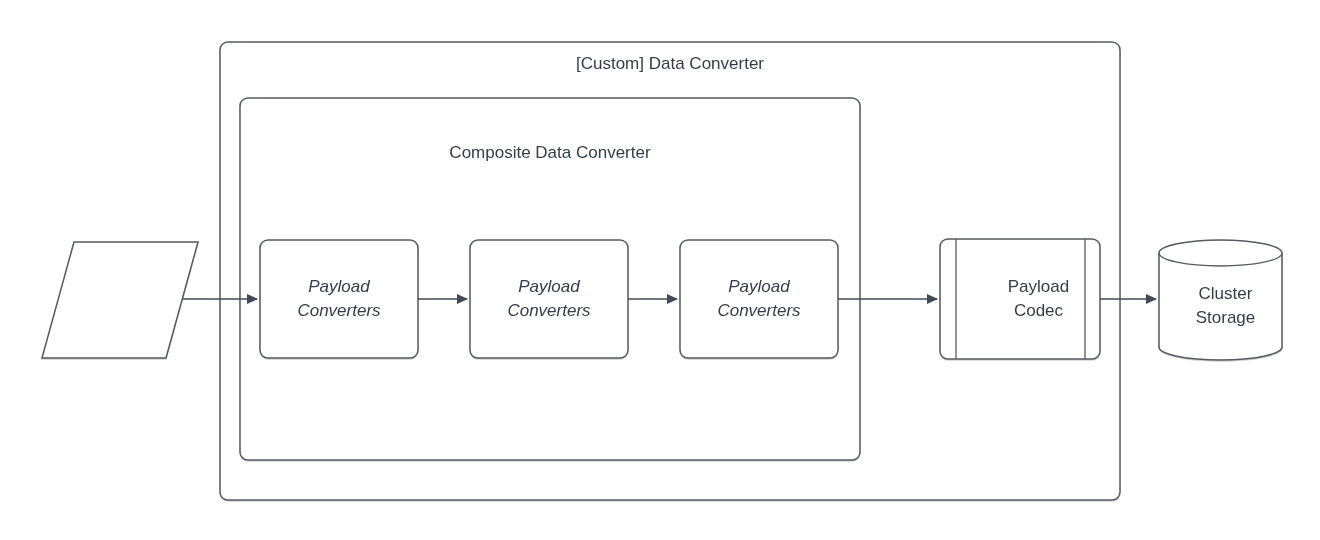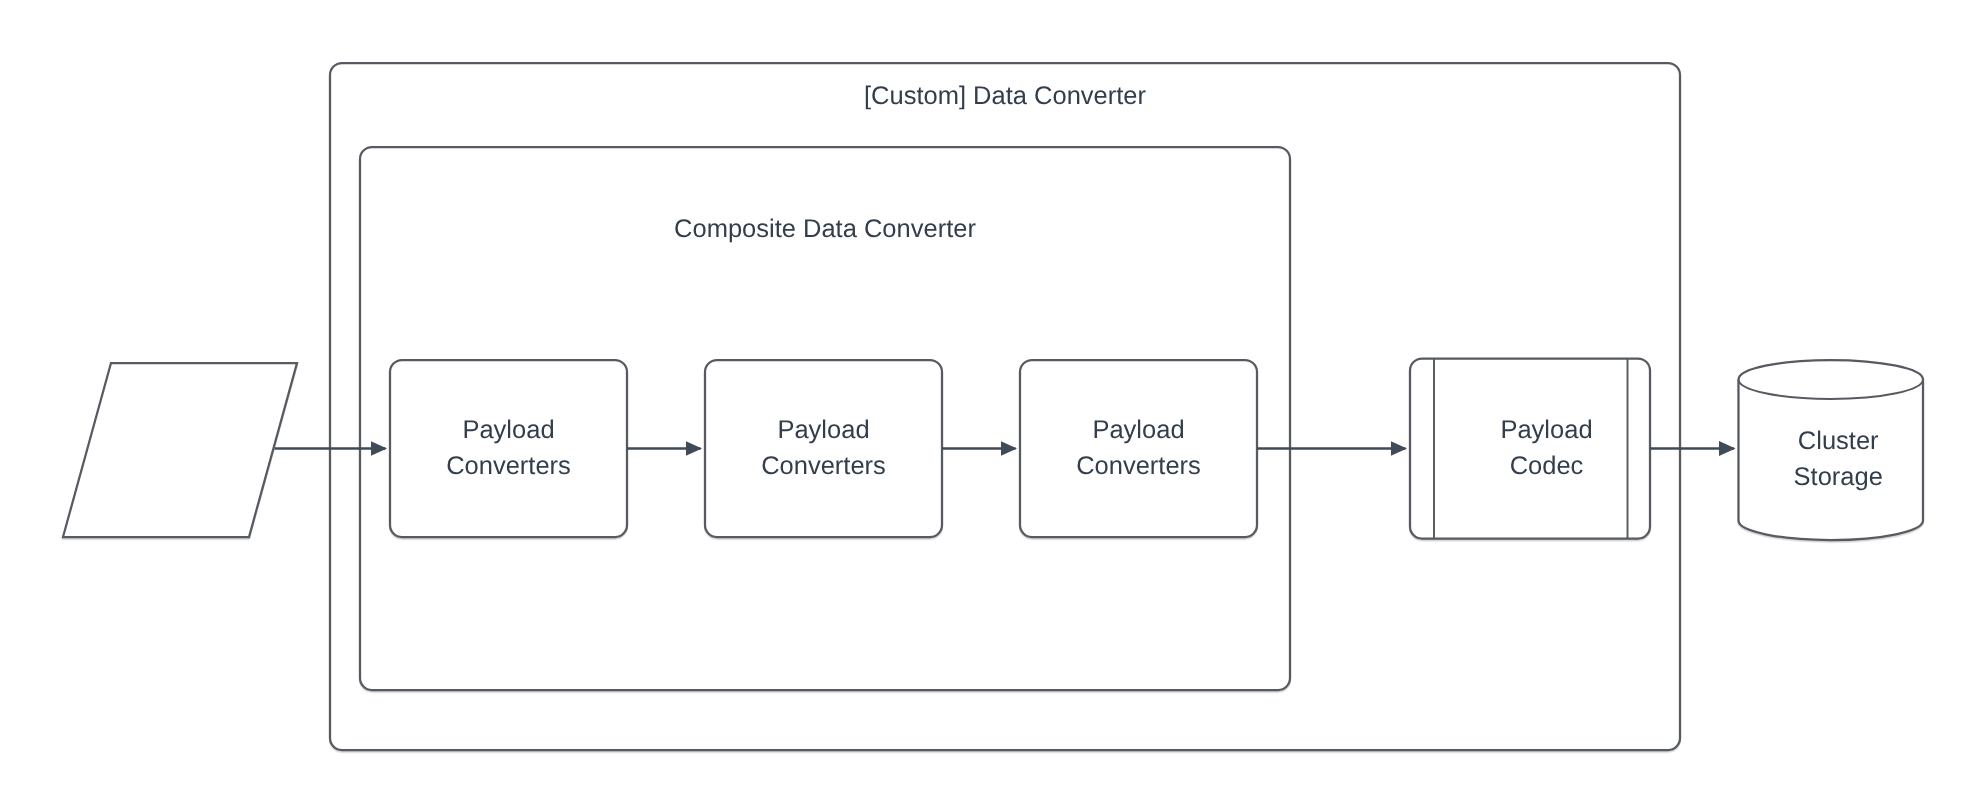--- a/index.html
+++ b/index.html
@@ -44,21 +44,21 @@
   .label {
     position: absolute;
     display: flex;
     align-items: center;
     justify-content: center;
     text-align: center;
     color: var(--text);
     font-size: 17px;
     line-height: 1.42;
   }
-  .label .wrap-120 { max-width: 120px; }
+  .label .wrap-120 { max-width: 120px; font-style: italic; }
   .label .wrap-92  { max-width: 92px; }
   .label .wrap-84  { max-width: 84px; }
 </style>
 </head>
 <body>
 
 <div class="canvas">
 
   <svg class="diagram-layer" width="1320" height="540" viewBox="0 0 1320 540">
     <defs>
@@ -105,21 +105,21 @@
   </div>
 
   <div class="label" style="left:470px; top:240px; width:158px; height:118px;">
     <span class="wrap-120">Payload Converters</span>
   </div>
 
   <div class="label" style="left:680px; top:240px; width:158px; height:118px;">
     <span class="wrap-120">Payload Converters</span>
   </div>
 
-  <div class="label" style="left:956px; top:239px; width:129px; height:120px;padding-left:21px;">
+  <div class="label" style="left:956px; top:239px; width:144px; height:120px;padding-left:21px;">
     <span class="wrap-92">Payload Codec</span>
   </div>
 
   <div class="label" style="left:1159px; top:252px; width:133px; height:108px;">
     <span class="wrap-84">Cluster Storage</span>
   </div>
 
 </div>
 
 </body></html>

